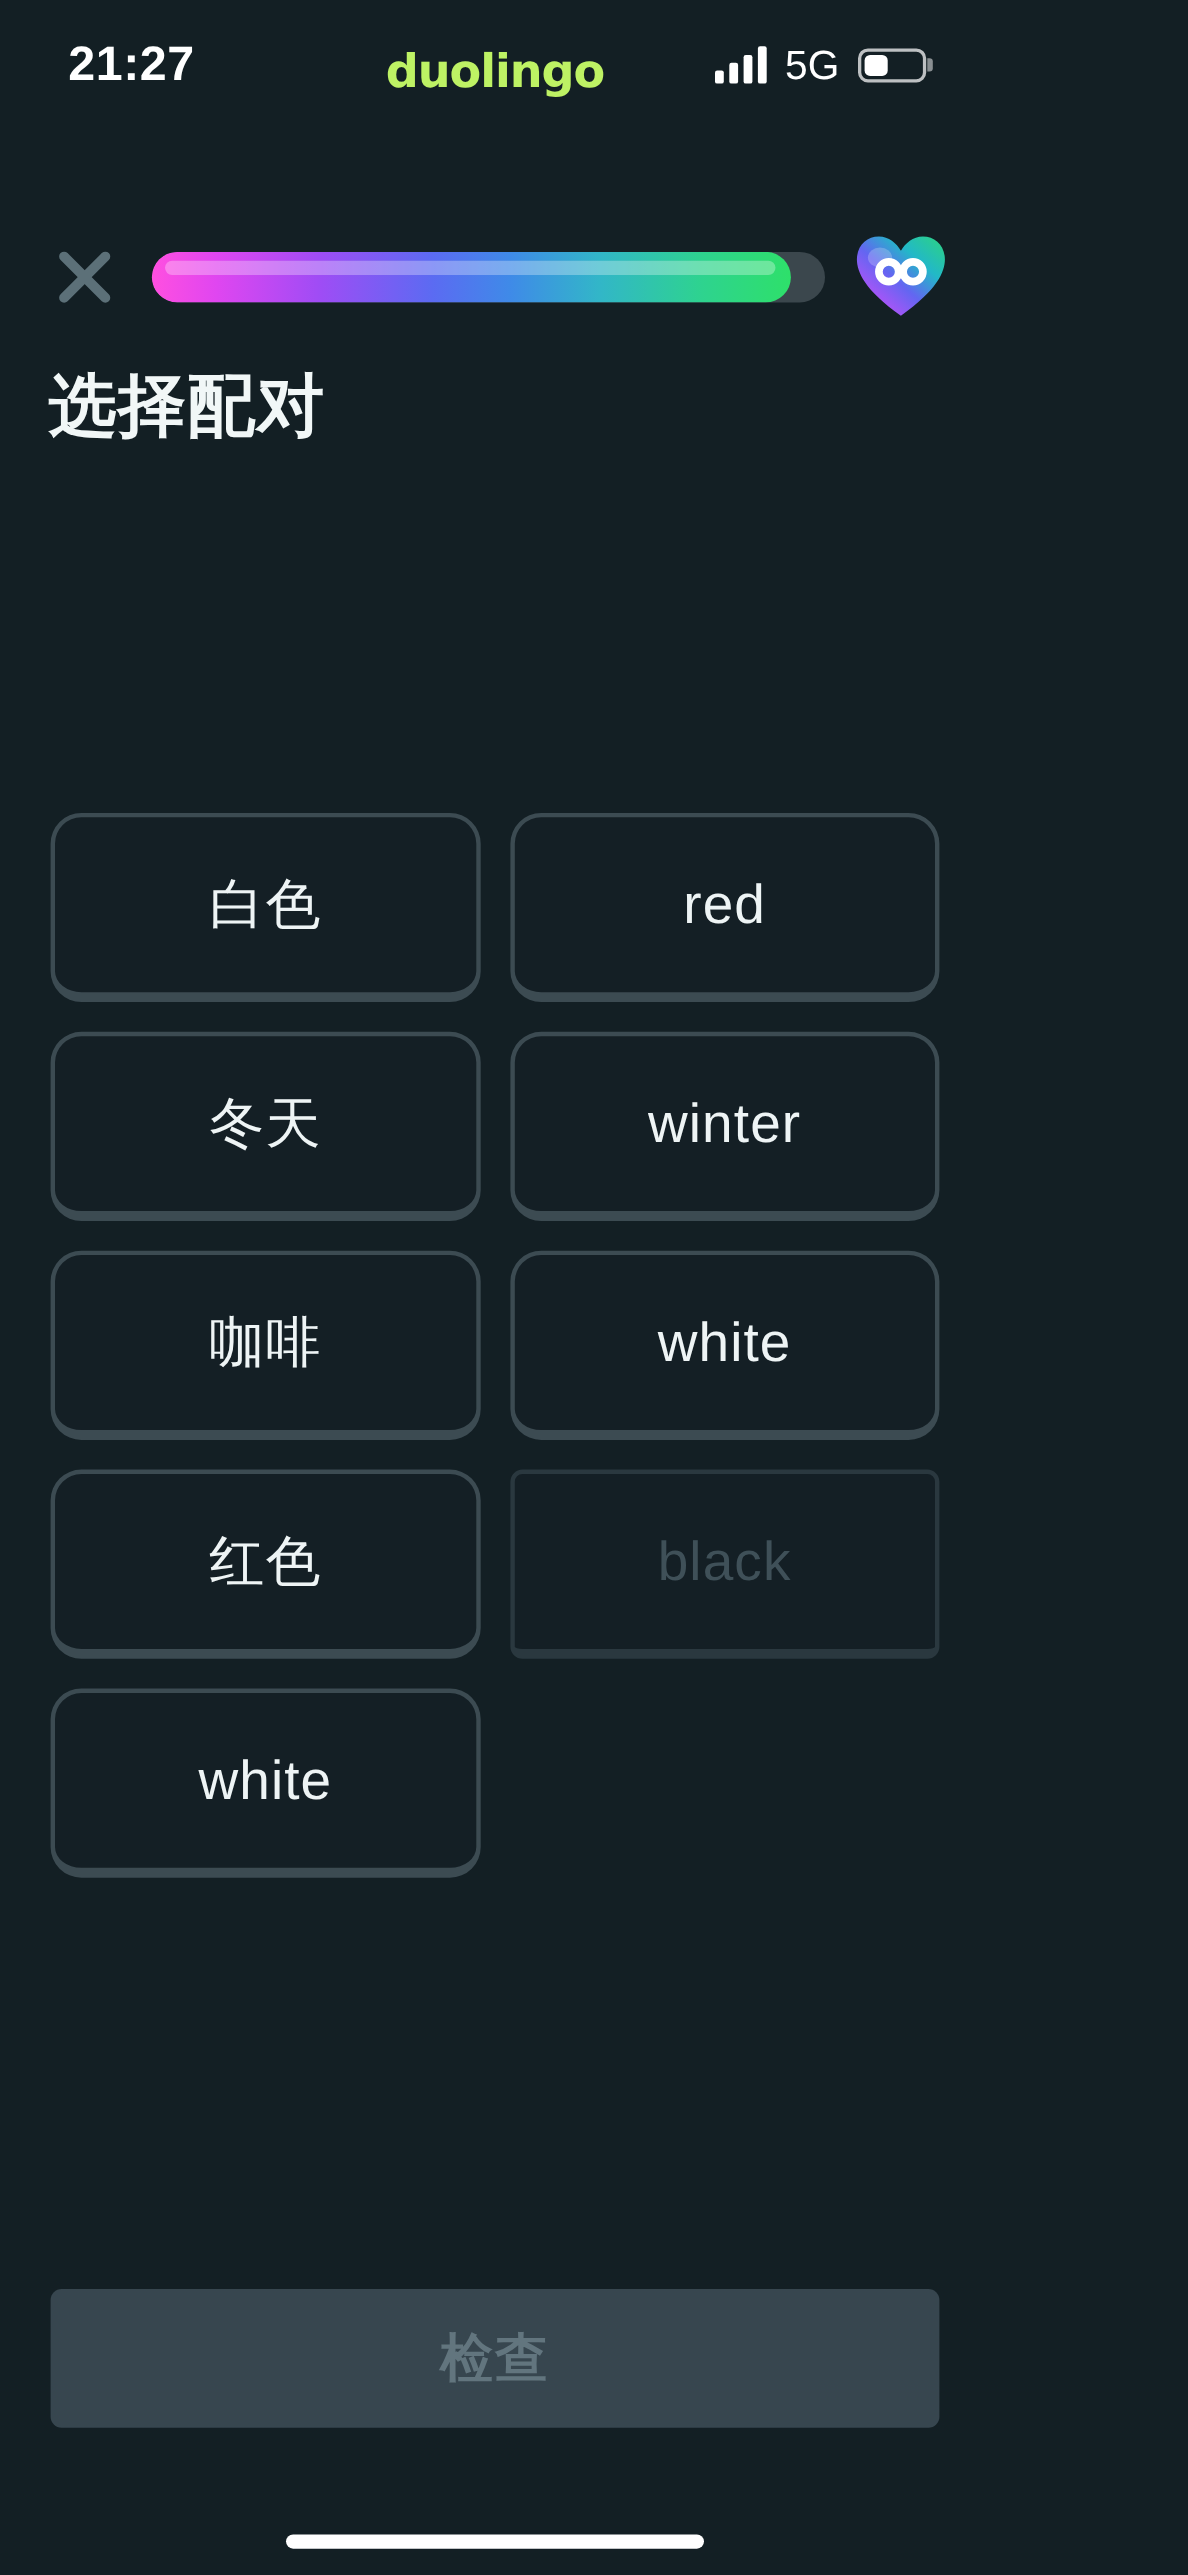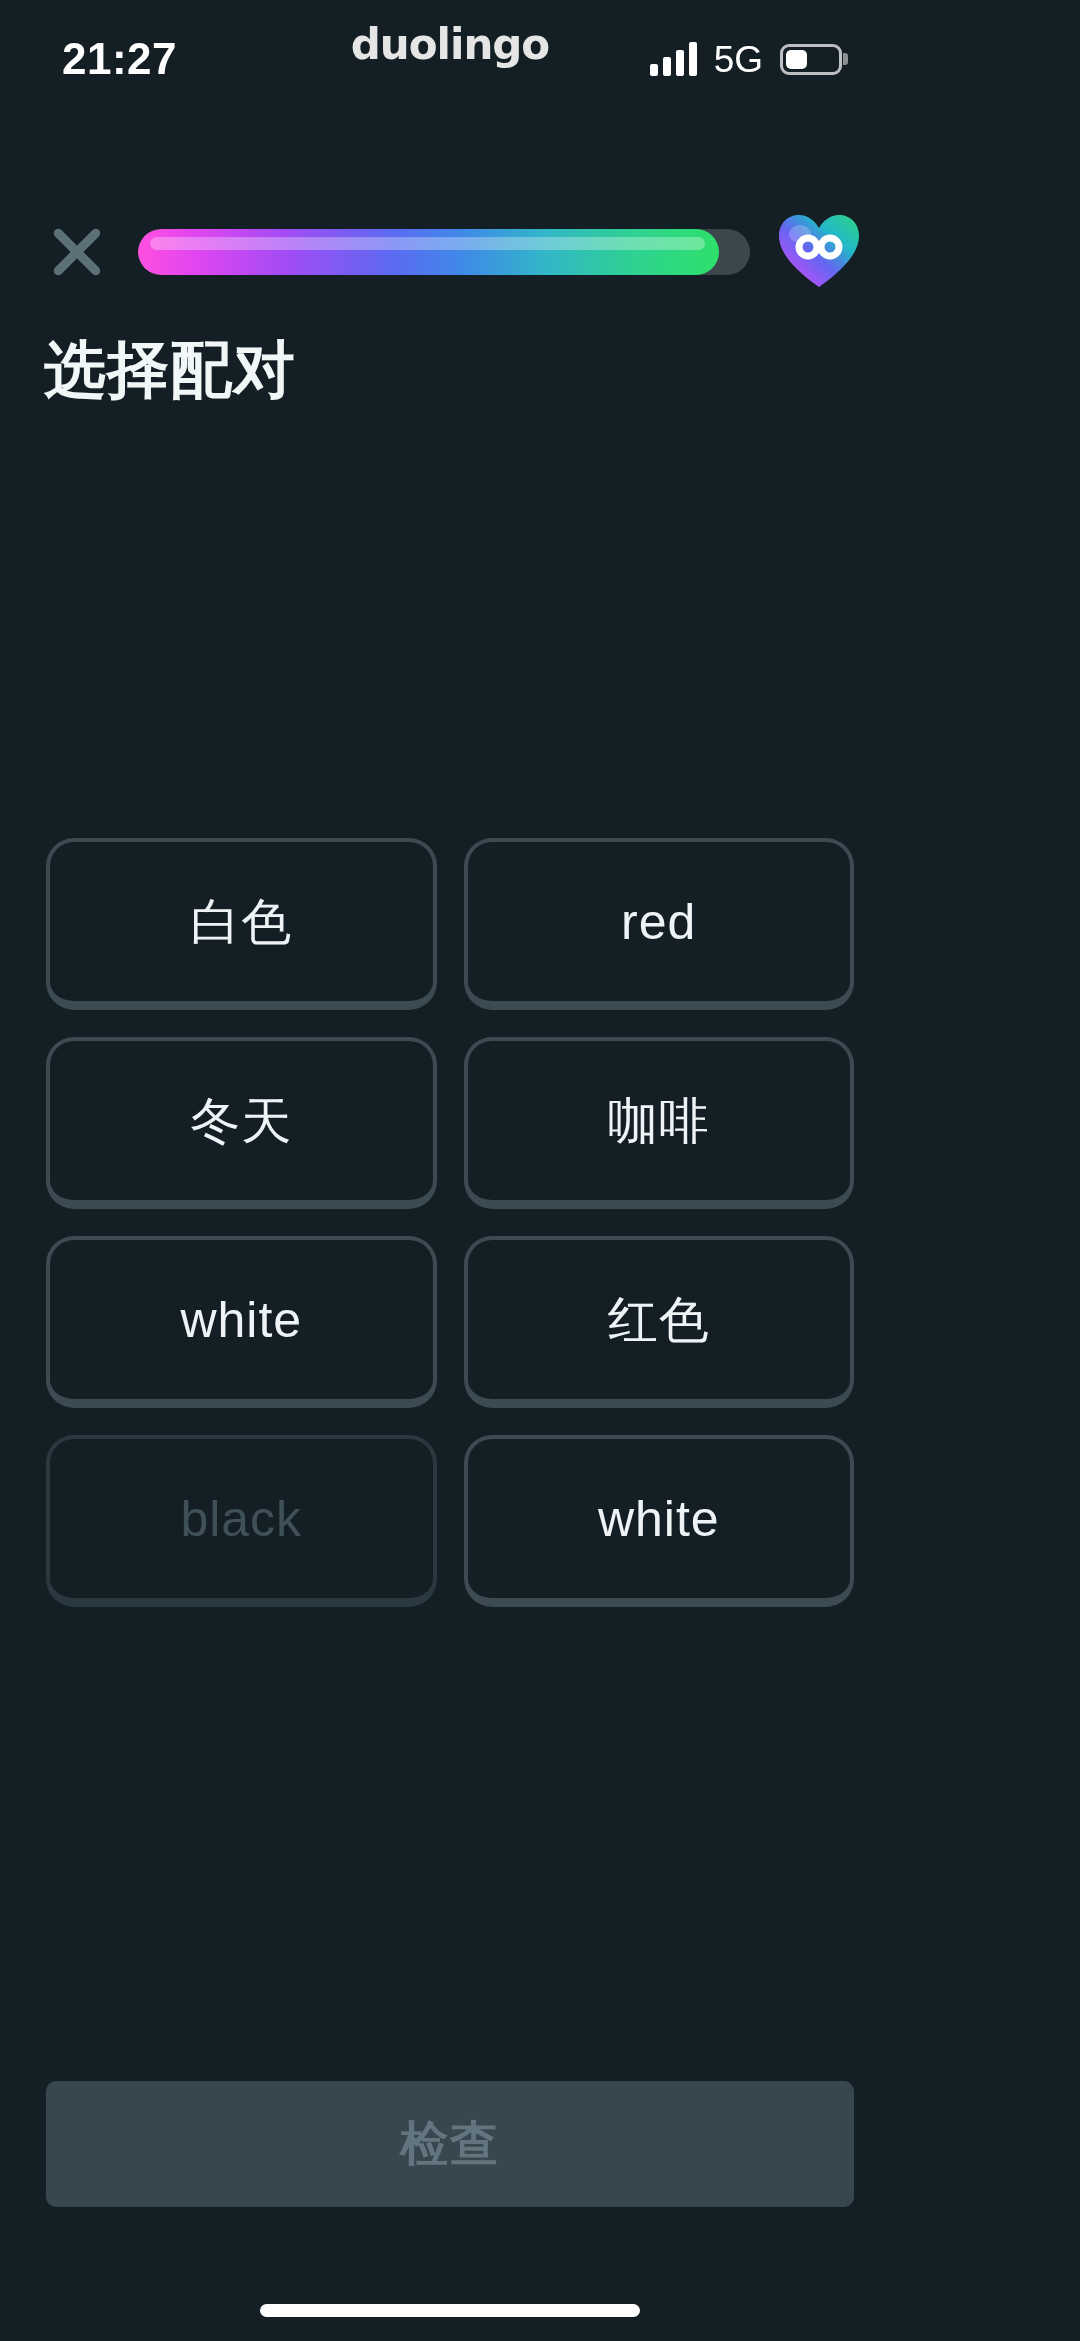--- a/index.html
+++ b/index.html
@@ -42,26 +42,26 @@
     font-weight:700;
     color:#ffffff;
     letter-spacing:0.5px;
     line-height:1;
     padding-top:6px;
   }
 
   .sb-brand {
     position:absolute;
     left:50%;
-    top:20px;
+    top:40px;
     transform:translateX(-50%);
     font-family:"DejaVu Sans","Liberation Sans",sans-serif;
     font-size:42px;
     font-weight:700;
-    color:#e5e5e5;
+    color:#bef264;
     letter-spacing:-1px;
   }
 
   .sb-right {
     display:flex;
     align-items:center;
     gap:17px;
     padding-top:6px;
   }
 
@@ -222,20 +222,21 @@
   .tile-label {
     font-size:50px;
     font-weight:500;
     color:#eef4f5;
     letter-spacing:1px;
     line-height:1;
   }
   .tile.matched {
     border-color:#2a383f;
     border-bottom-color:#2a383f;
+    border-radius:11px;
   }
   .tile.matched .tile-label {
     color:#3f5058;
   }
 
   
   .footer {
     flex:0 0 auto;
     padding:0 46px 0 46px;
     margin-bottom:72px;
@@ -335,20 +336,23 @@
       <div class="tile">
         <span class="tile-label">白色</span>
       </div>
       <div class="tile">
         <span class="tile-label">red</span>
       </div>
 
       <div class="tile">
         <span class="tile-label">冬天</span>
       </div>
+      <div class="tile">
+        <span class="tile-label">winter</span>
+      </div>
 
       <div class="tile">
         <span class="tile-label">咖啡</span>
       </div>
       <div class="tile">
         <span class="tile-label">white</span>
       </div>
 
       <div class="tile">
         <span class="tile-label">红色</span>

